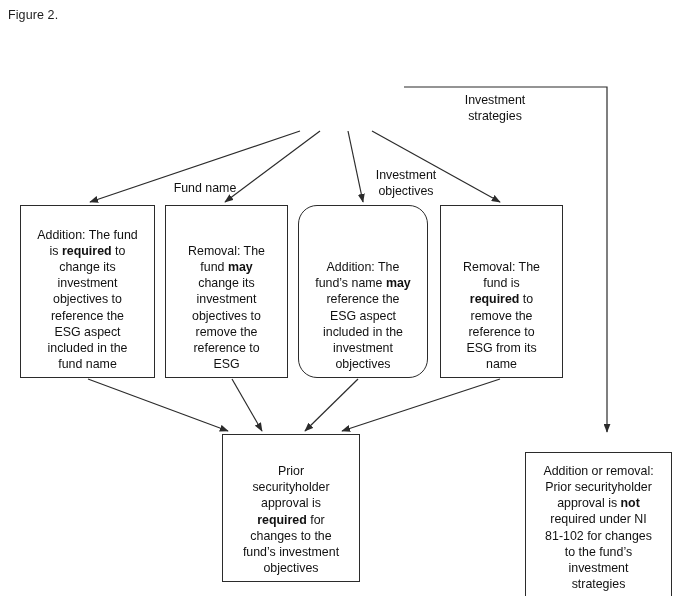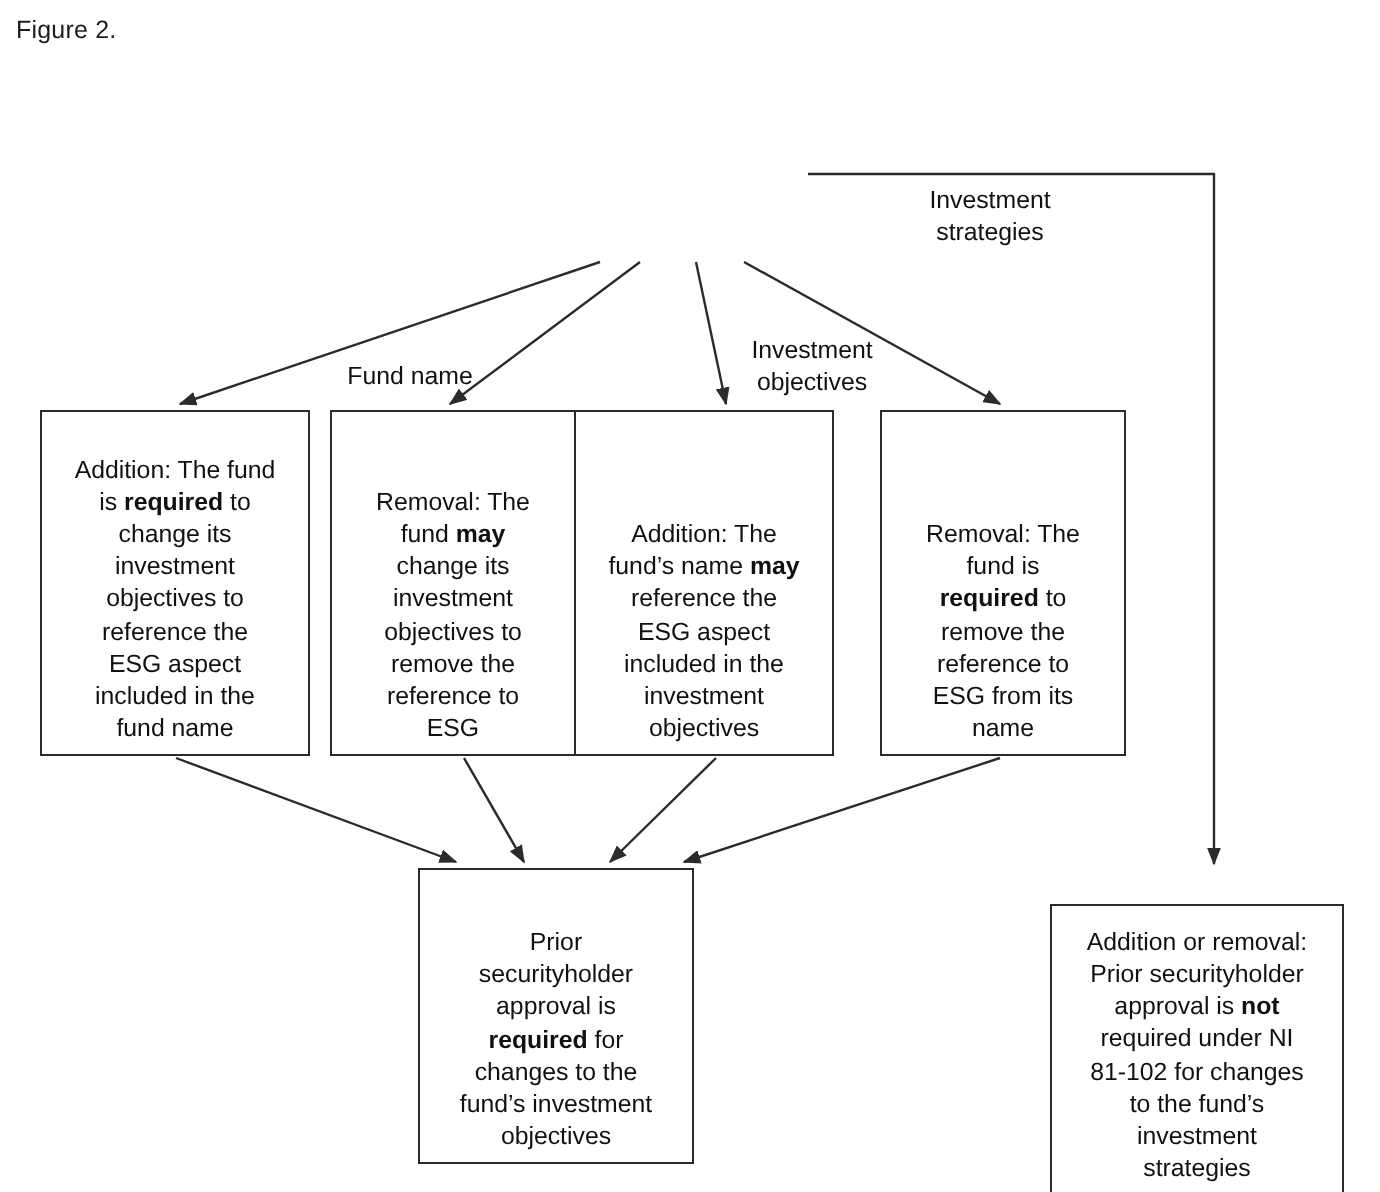--- a/index.html
+++ b/index.html
@@ -92,29 +92,29 @@
 
 
   <div class="node top-align" style="left:20px; top:205px; width:135px; height:173px;">
     <span class="txt">Addition: The fund<br>is <b>required</b> to<br>change its<br>investment<br>objectives to<br>reference the<br>ESG aspect<br>included in the<br>fund name</span>
   </div>
 
   <div class="node top-align" style="left:165px; top:205px; width:123px; height:173px;">
     <span class="txt">Removal: The<br>fund <b>may</b><br>change its<br>investment<br>objectives to<br>remove the<br>reference to<br>ESG</span>
   </div>
 
-  <div class="node top-align" style="left:287px; top:205px; width:130px; height:173px;">
+  <div class="node top-align" style="left:298px; top:205px; width:130px; height:173px;border-radius:19px;">
     <span class="txt">Addition: The<br>fund’s name <b>may</b><br>reference the<br>ESG aspect<br>included in the<br>investment<br>objectives</span>
   </div>
 
   <div class="node top-align" style="left:440px; top:205px; width:123px; height:173px;">
     <span class="txt">Removal: The<br>fund is<br><b>required</b> to<br>remove the<br>reference to<br>ESG from its<br>name</span>
   </div>
 
-  <div class="node top-align" style="left:209px; top:434px; width:138px; height:148px;">
+  <div class="node top-align" style="left:222px; top:434px; width:138px; height:148px;">
     <span class="txt">Prior<br>securityholder<br>approval is<br><b>required</b> for<br>changes to the<br>fund’s investment<br>objectives</span>
   </div>
 
   <div class="node top-align" style="left:525px; top:452px; width:147px; height:146px;">
     <span class="txt">Addition or removal:<br>Prior securityholder<br>approval is <b>not</b><br>required under NI<br>81-102 for changes<br>to the fund’s<br>investment<br>strategies</span>
   </div>
 
   <div class="edge-label" style="left:155px; top:181px; width:100px;">Fund name</div>
 
   <div class="edge-label" style="left:358px; top:168px; width:96px;">Investment

